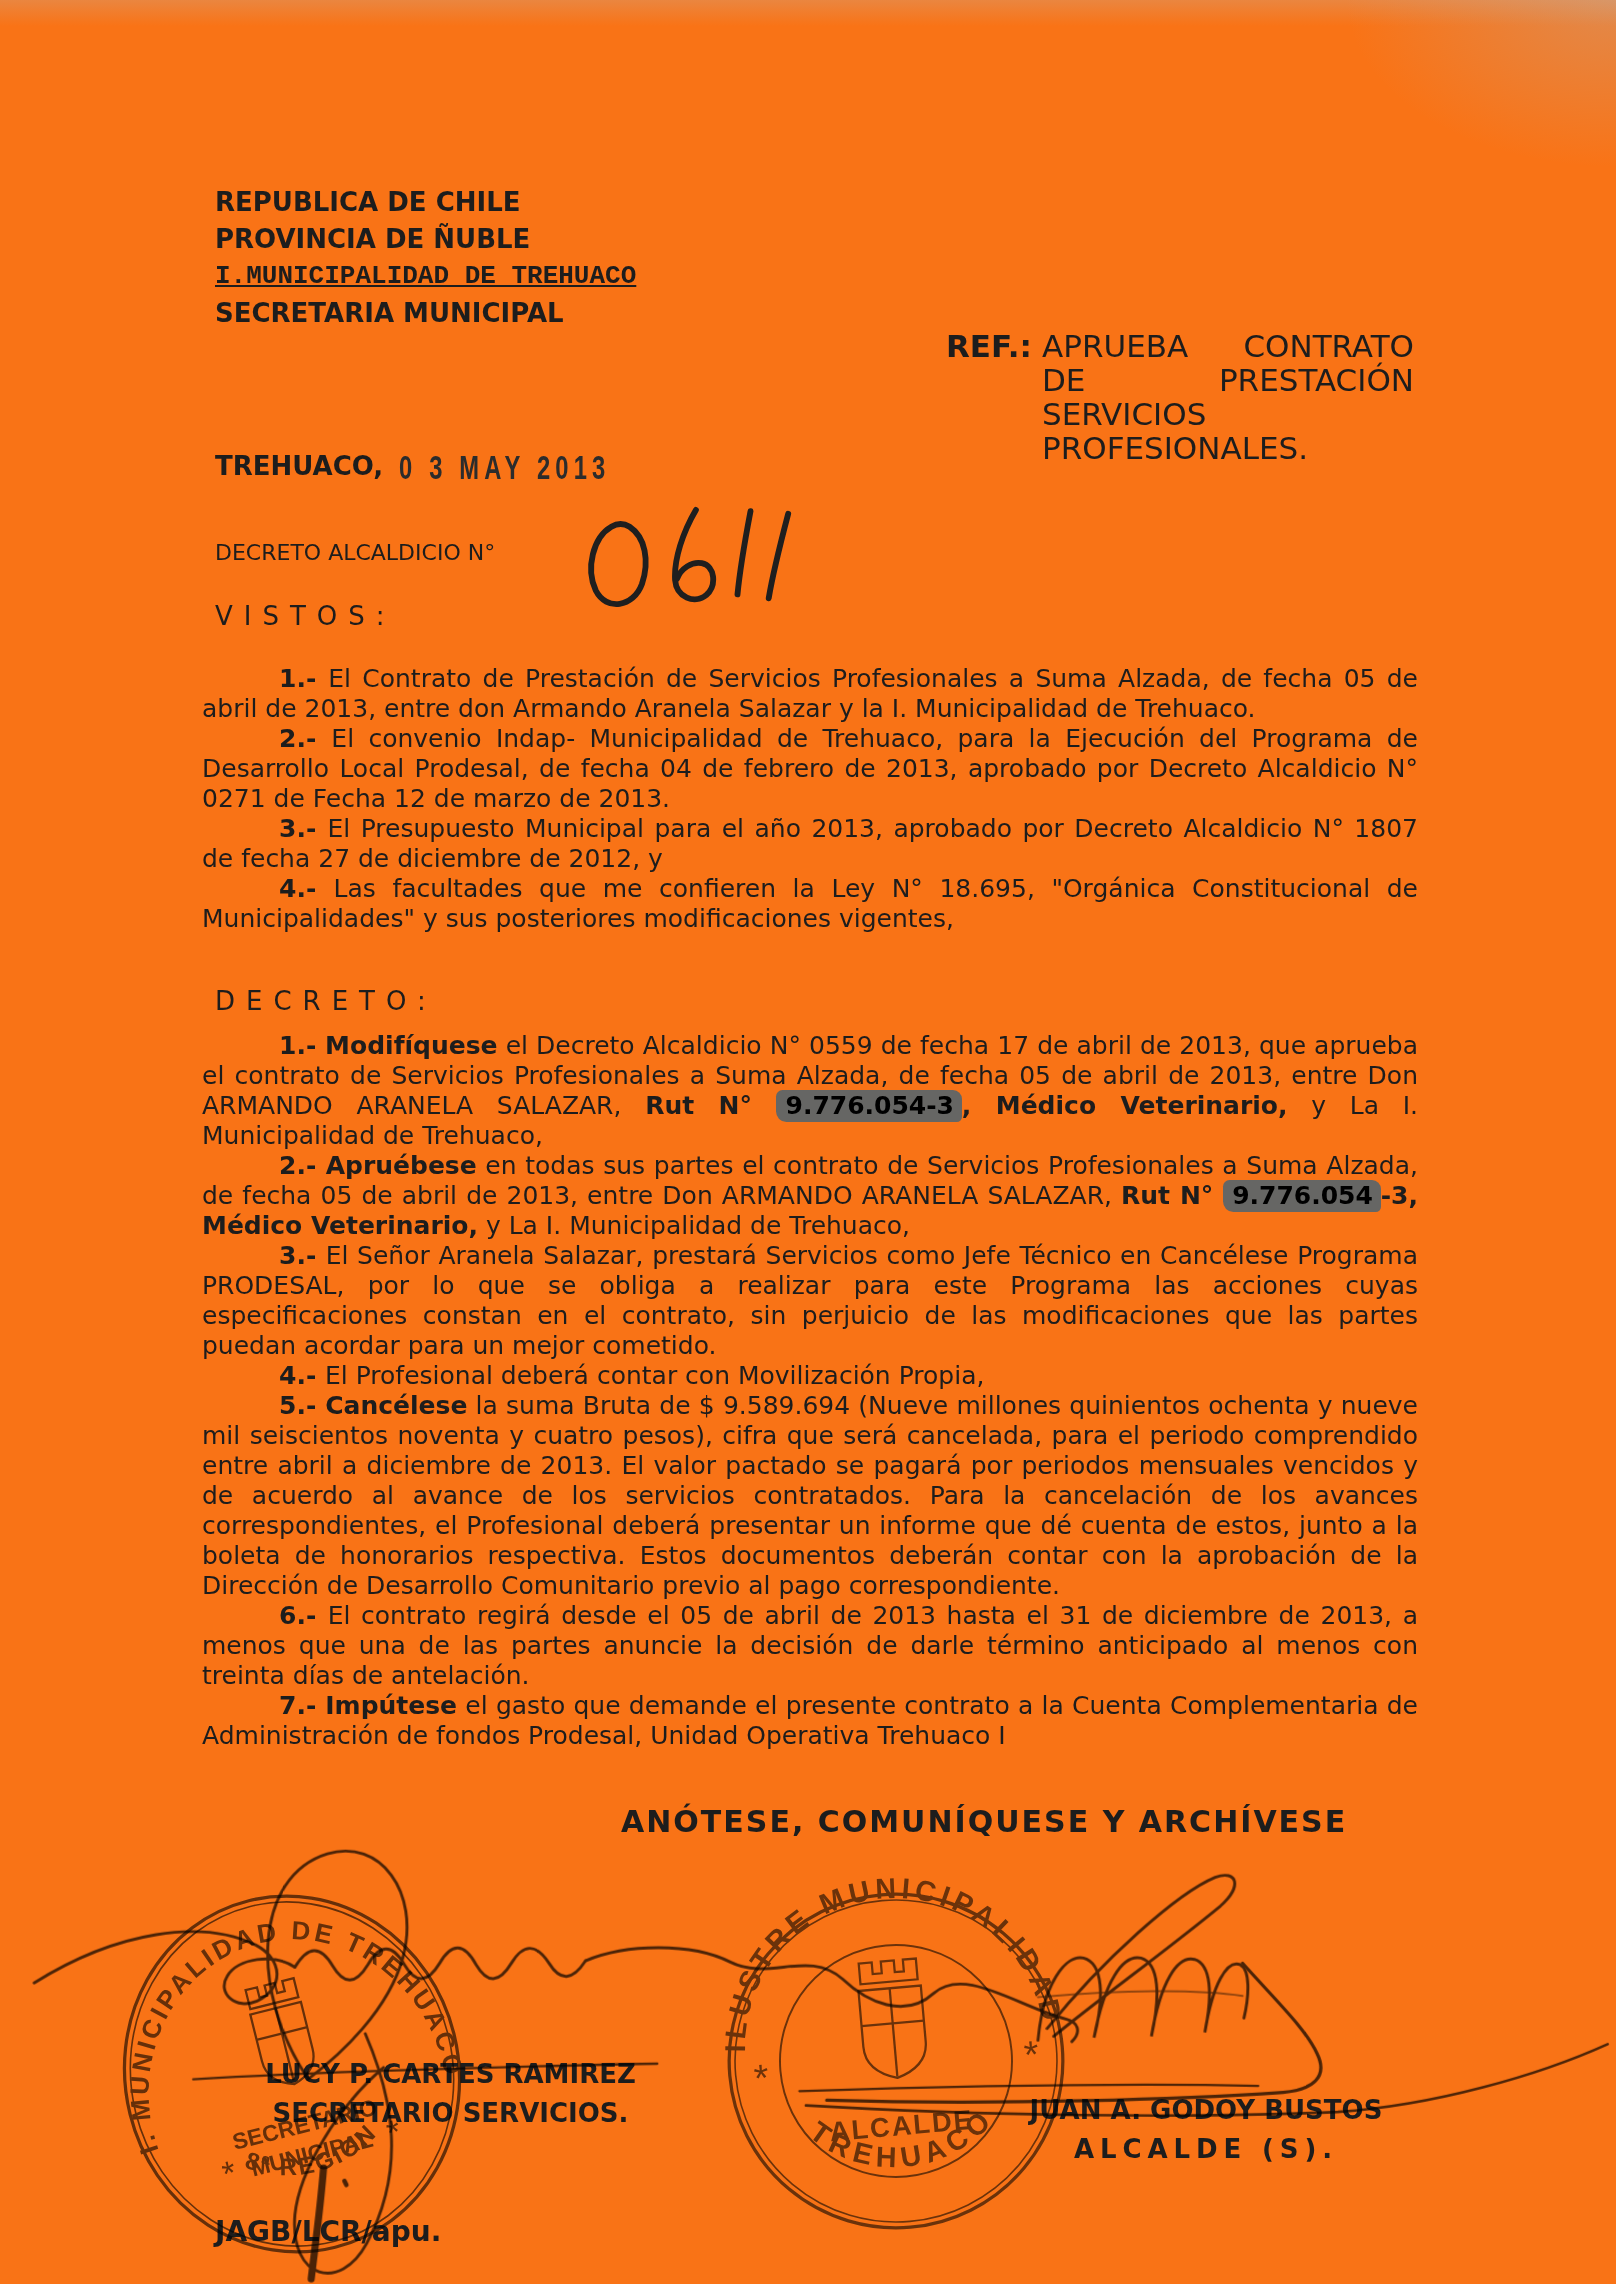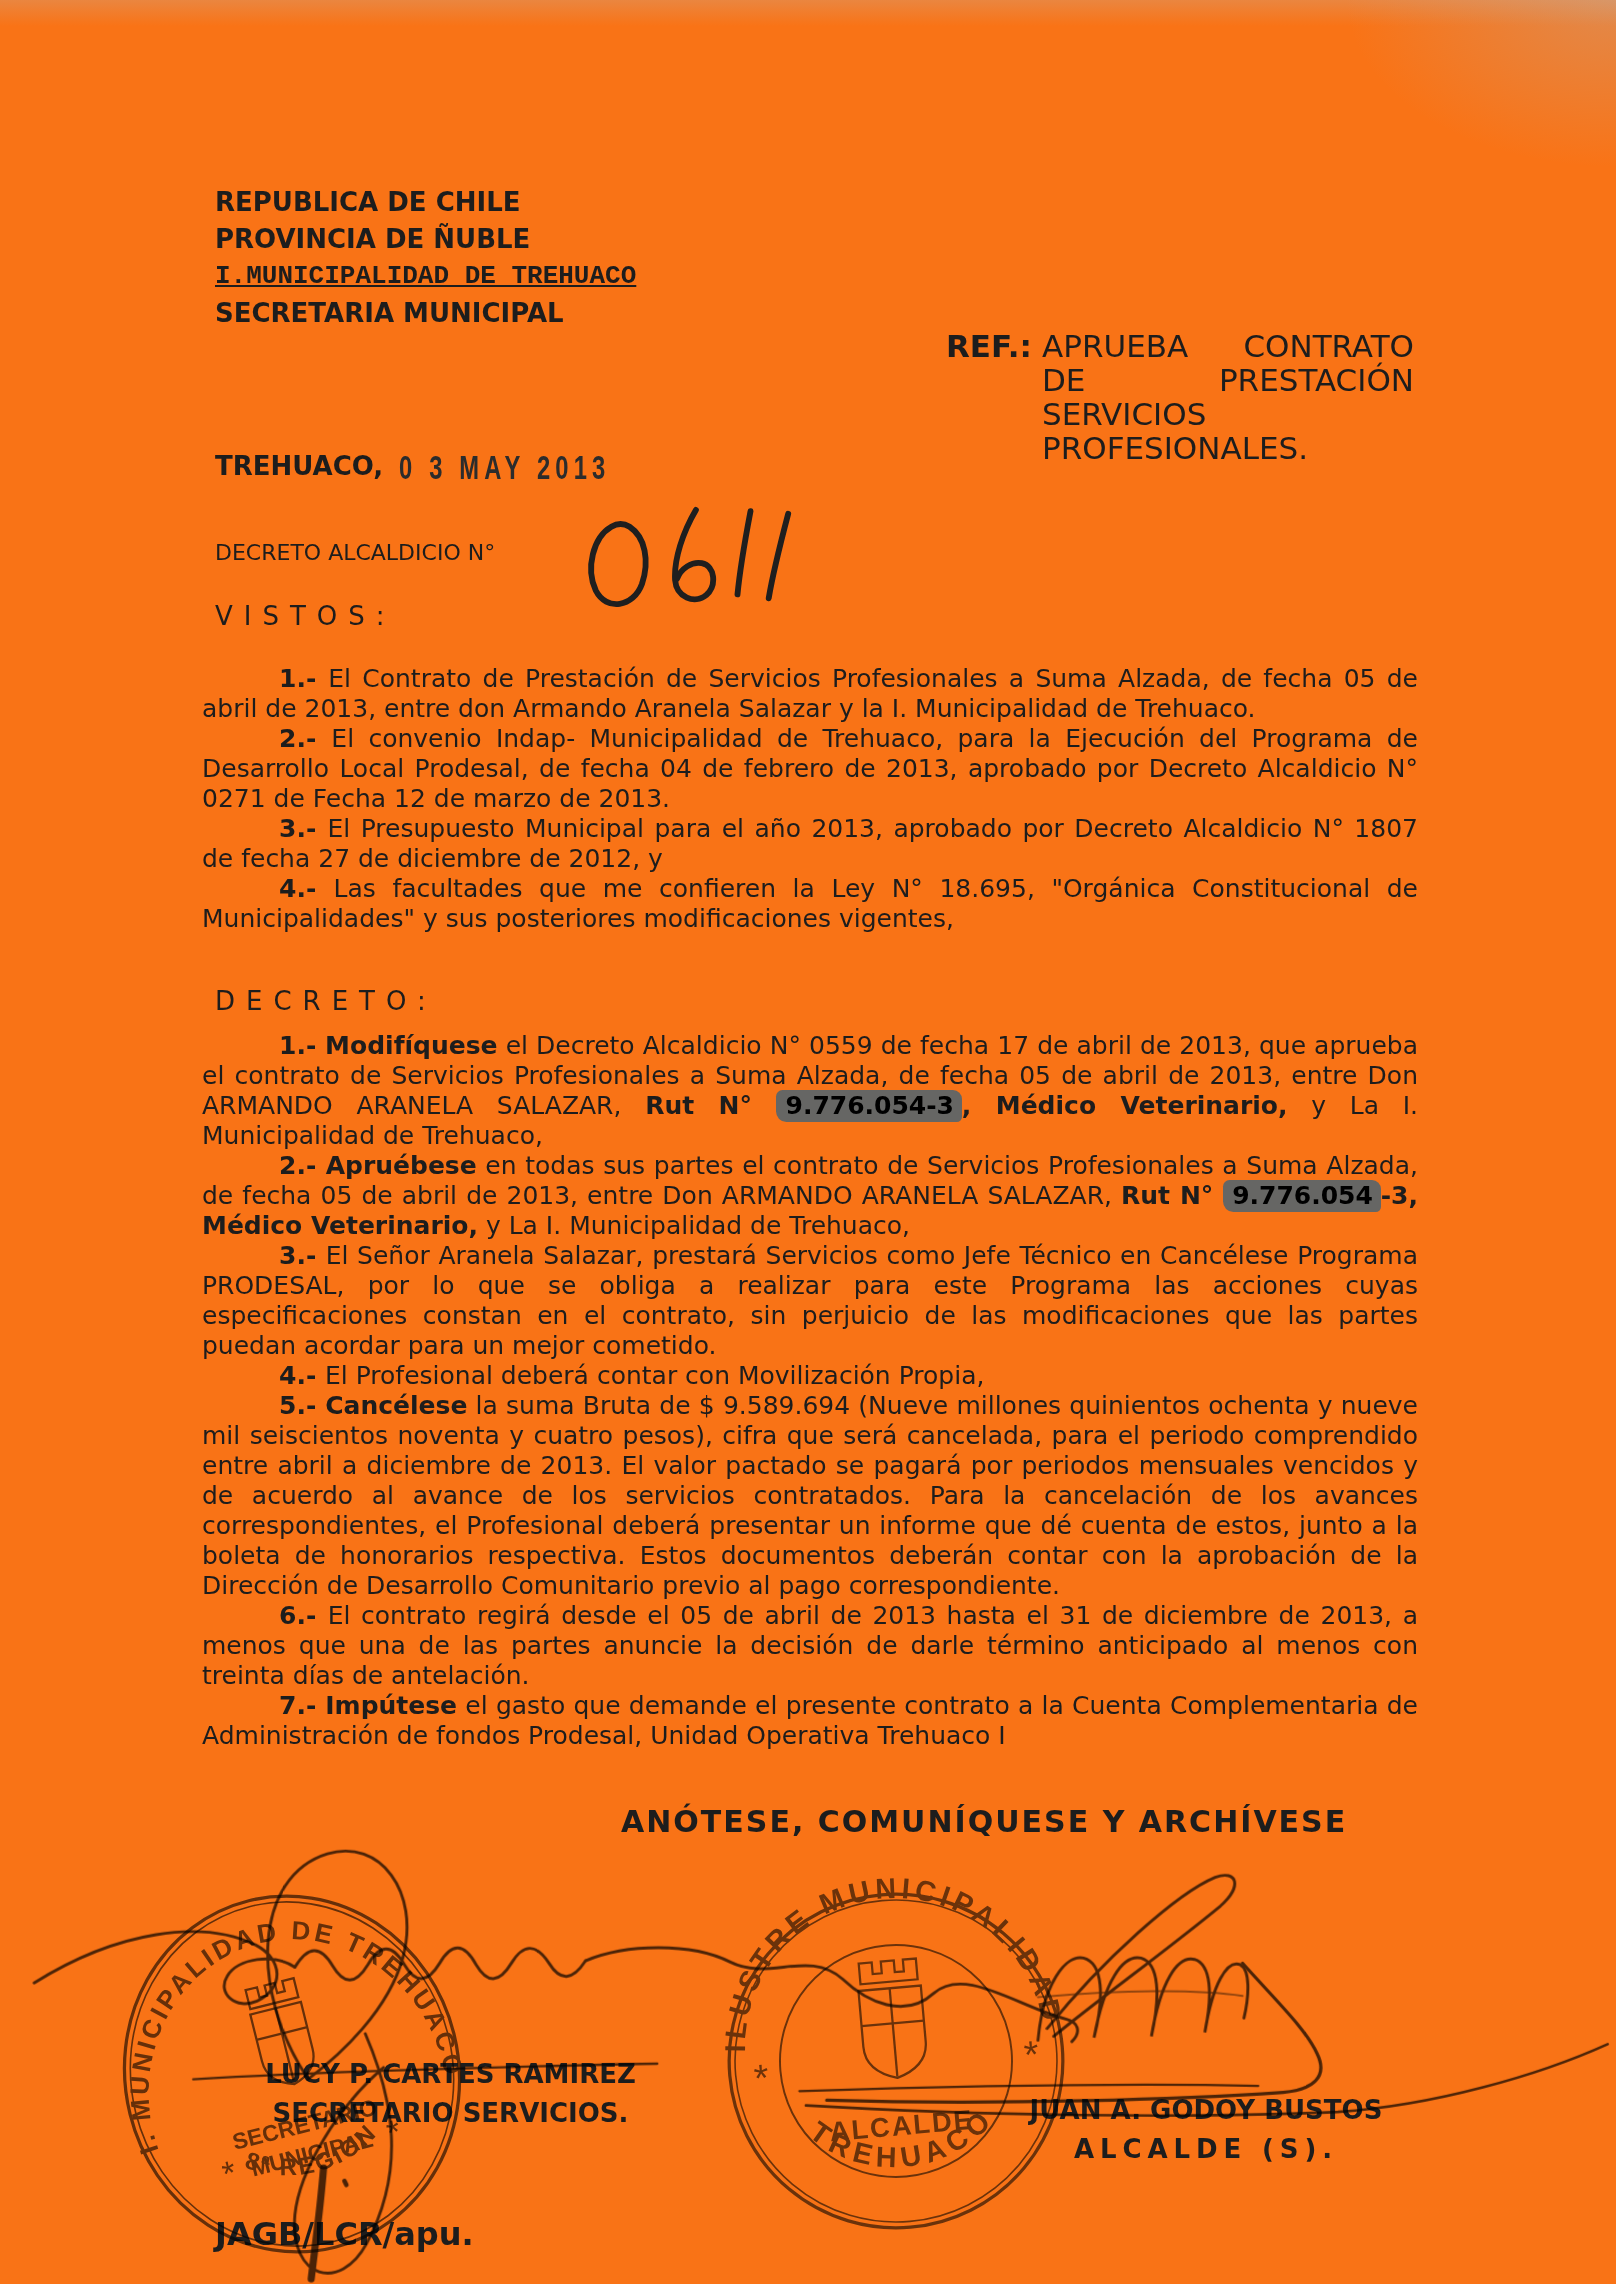--- a/index.html
+++ b/index.html
@@ -40,21 +40,21 @@
   .b{font-weight:bold;}
   .h{background:#666664;color:#000;padding:1.3px 7.8px 2px 9px;border-radius:6.5px 9px 5.2px 10.4px;}
 
   .closing-line{position:absolute;left:621px;top:1804px;font-weight:bold;font-size:30px;letter-spacing:2px;}
 
   .sig-block{position:absolute;text-align:center;font-weight:bold;font-size:26px;line-height:39px;z-index:1;}
   .sig-left{left:242px;top:2055px;width:417px;}
   .sig-right{left:1017px;top:2091px;width:378px;}
   .sig-title-spaced{letter-spacing:5.9px;}
 
-  .footer-initials{position:absolute;left:215px;top:2215px;font-weight:bold;font-size:32px;z-index:1;text-align:center;}
+  .footer-initials{position:absolute;left:215px;top:2215px;font-weight:bold;font-size:28px;z-index:1;text-align:center;}
 
   .stamp{position:absolute;mix-blend-mode:multiply;z-index:2;}
   .stamp-left{left:103px;top:1885px;transform:rotate(-14deg);}
   .stamp-center{left:707px;top:1872px;transform:rotate(-5deg);}
   .signatures-overlay{position:absolute;left:0;top:0;z-index:3;mix-blend-mode:multiply;pointer-events:none;}
 </style>
 </head>
 <body>
 
 <div class="page">

